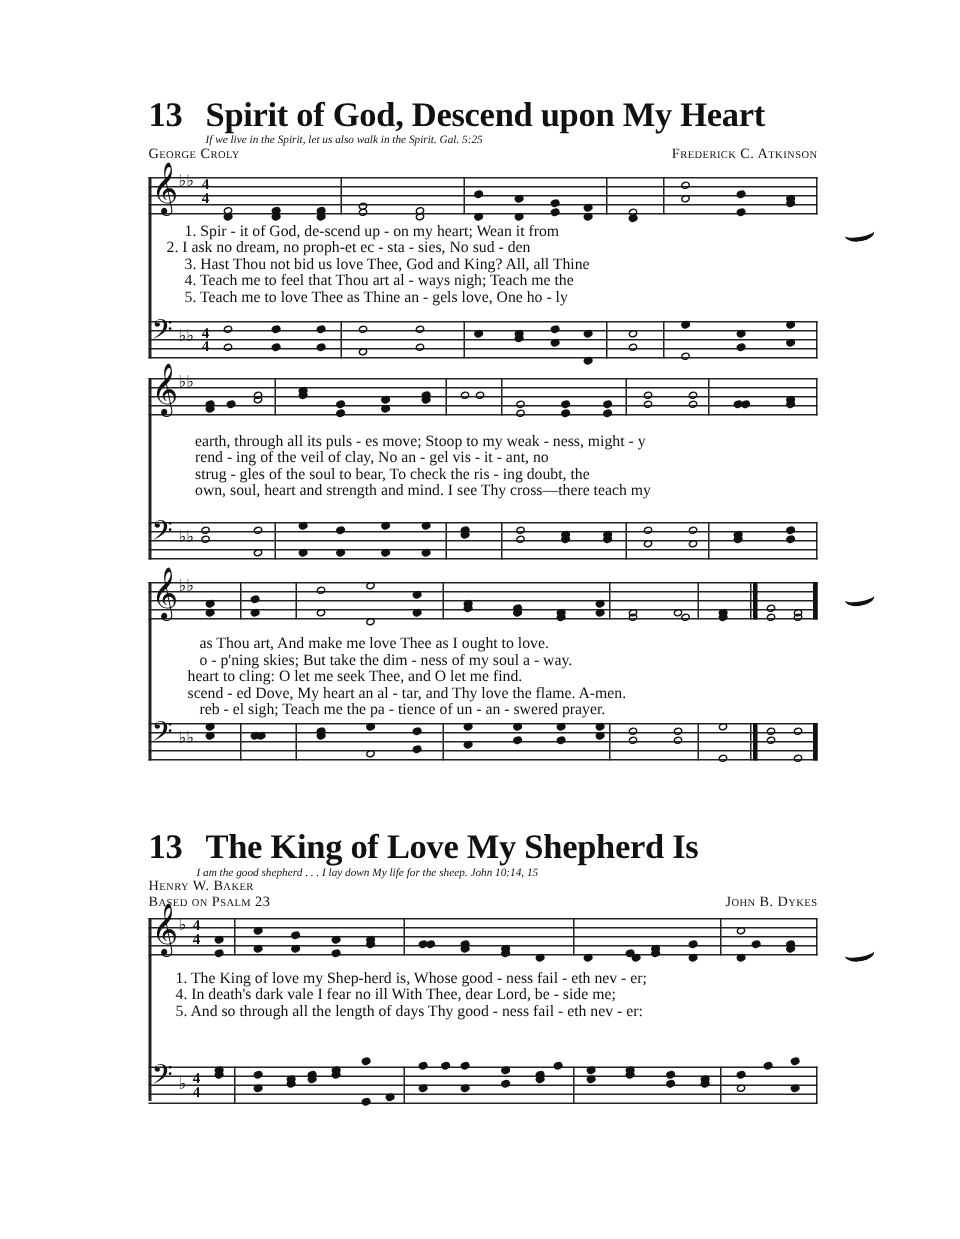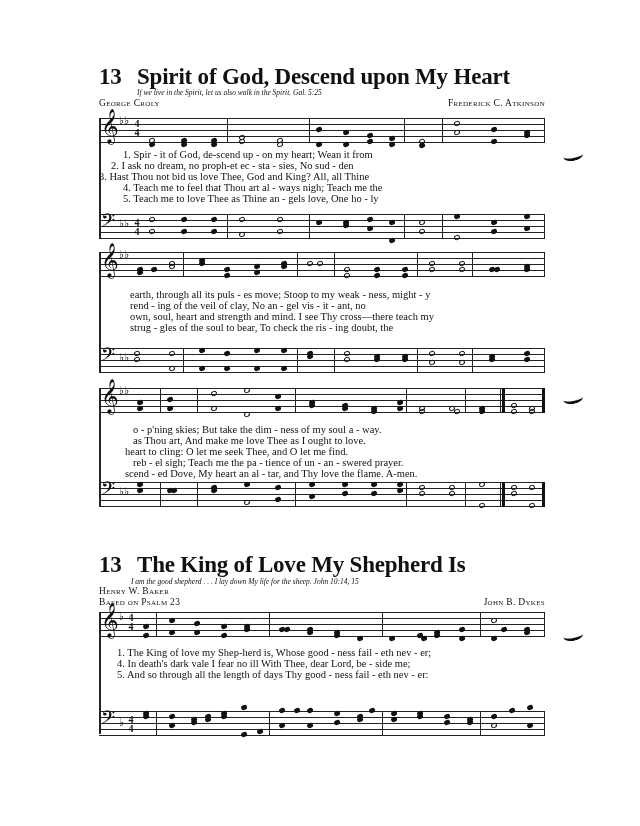--- a/index.html
+++ b/index.html
@@ -73,21 +73,21 @@
     <div class="note half" style="left:355px; top:3px;"></div>
       <div class="note half" style="left:355px; top:12px;"></div>
     <div class="note" style="left:392px; top:9px;"></div>
       <div class="note" style="left:392px; top:21px;"></div>
     <div class="note" style="left:425px; top:12px;"></div>
       <div class="note" style="left:425px; top:15px;"></div>
   </div>
   <div class="lyrics" style="top:150px;">
     <div class="lyric-line" style="padding-left:24px;">1. Spir - it of God, de-scend up - on my heart; Wean it from</div>
     <div class="lyric-line" style="padding-left:12px;">2. I ask no dream, no proph-et ec - sta - sies, No sud - den</div>
-    <div class="lyric-line" style="">3. Hast Thou not bid us love Thee, God and King? All, all Thine</div>
+    <div class="lyric-line" style="padding-left:24px;">3. Hast Thou not bid us love Thee, God and King? All, all Thine</div>
     <div class="lyric-line" style="padding-left:24px;">4. Teach me to feel that Thou art al - ways nigh; Teach me the</div>
     <div class="lyric-line" style="padding-left:24px;">5. Teach me to love Thee as Thine an - gels love, One ho - ly</div>
   </div>
   <div class="staff" style="top:214px; height:25px;">
     <div class="line" style="top:0"></div>
       <div class="line" style="top:6px"></div>
       <div class="line" style="top:12px"></div>
       <div class="line" style="top:18px"></div>
       <div class="line" style="top:24px"></div>
     <div class="bar" style="left:128px; height:25px;"></div>
@@ -168,22 +168,22 @@
     <div class="note half" style="left:360px; top:9px;"></div>
       <div class="note half" style="left:360px; top:15px;"></div>
     <div class="note" style="left:390px; top:15px;"></div>
       <div class="note" style="left:395px; top:15px;"></div>
     <div class="note" style="left:425px; top:12px;"></div>
       <div class="note" style="left:425px; top:15px;"></div>
   </div>
   <div class="lyrics" style="top:290px;">
     <div class="lyric-line" style="padding-left:31px;">earth, through all its puls - es move; Stoop to my weak - ness, might - y</div>
     <div class="lyric-line" style="padding-left:31px;">rend - ing of the veil of clay, No an - gel vis - it - ant, no</div>
+    <div class="lyric-line" style="padding-left:31px;">strug - gles of the soul to bear, To check the ris - ing doubt, the</div>
     <div class="lyric-line" style="padding-left:31px;">own, soul, heart and strength and mind. I see Thy cross—there teach my</div>
-    <div class="lyric-line" style="padding-left:31px;">strug - gles of the soul to bear, To check the ris - ing doubt, the</div>
   </div>
   <div class="staff" style="top:348px; height:25px;">
     <div class="line" style="top:0"></div>
       <div class="line" style="top:6px"></div>
       <div class="line" style="top:12px"></div>
       <div class="line" style="top:18px"></div>
       <div class="line" style="top:24px"></div>
     <div class="bar" style="left:84px; height:25px;"></div>
       <div class="bar" style="left:198px; height:25px;"></div>
       <div class="bar" style="left:235px; height:25px;"></div>
@@ -265,25 +265,25 @@
     <div class="note half" style="left:350px; top:18px;"></div>
       <div class="note half" style="left:355px; top:21px;"></div>
     <div class="note" style="left:380px; top:18px;"></div>
       <div class="note" style="left:380px; top:21px;"></div>
     <div class="note half" style="left:412px; top:15px;"></div>
       <div class="note half" style="left:412px; top:21px;"></div>
     <div class="note half" style="left:430px; top:18px;"></div>
       <div class="note half" style="left:430px; top:21px;"></div>
   </div>
   <div class="lyrics" style="top:425px;">
+    <div class="lyric-line" style="padding-left:34px;">as Thou art, And make me love Thee as I ought to love.</div>
     <div class="lyric-line" style="padding-left:34px;">o - p'ning skies; But take the dim - ness of my soul a - way.</div>
-    <div class="lyric-line" style="padding-left:34px;">as Thou art, And make me love Thee as I ought to love.</div>
     <div class="lyric-line" style="padding-left:26px;">heart to cling: O let me seek Thee, and O let me find.</div>
+    <div class="lyric-line" style="padding-left:26px;">scend - ed Dove, My heart an al - tar, and Thy love the flame. A-men.</div>
     <div class="lyric-line" style="padding-left:34px;">reb - el sigh; Teach me the pa - tience of un - an - swered prayer.</div>
-    <div class="lyric-line" style="padding-left:26px;">scend - ed Dove, My heart an al - tar, and Thy love the flame. A-men.</div>
   </div>
   <div class="staff" style="top:482px; height:25px;">
     <div class="line" style="top:0"></div>
       <div class="line" style="top:6px"></div>
       <div class="line" style="top:12px"></div>
       <div class="line" style="top:18px"></div>
       <div class="line" style="top:24px"></div>
     <div class="bar" style="left:61px; height:25px;"></div>
       <div class="bar" style="left:98px; height:25px;"></div>
       <div class="bar" style="left:196px; height:25px;"></div>

